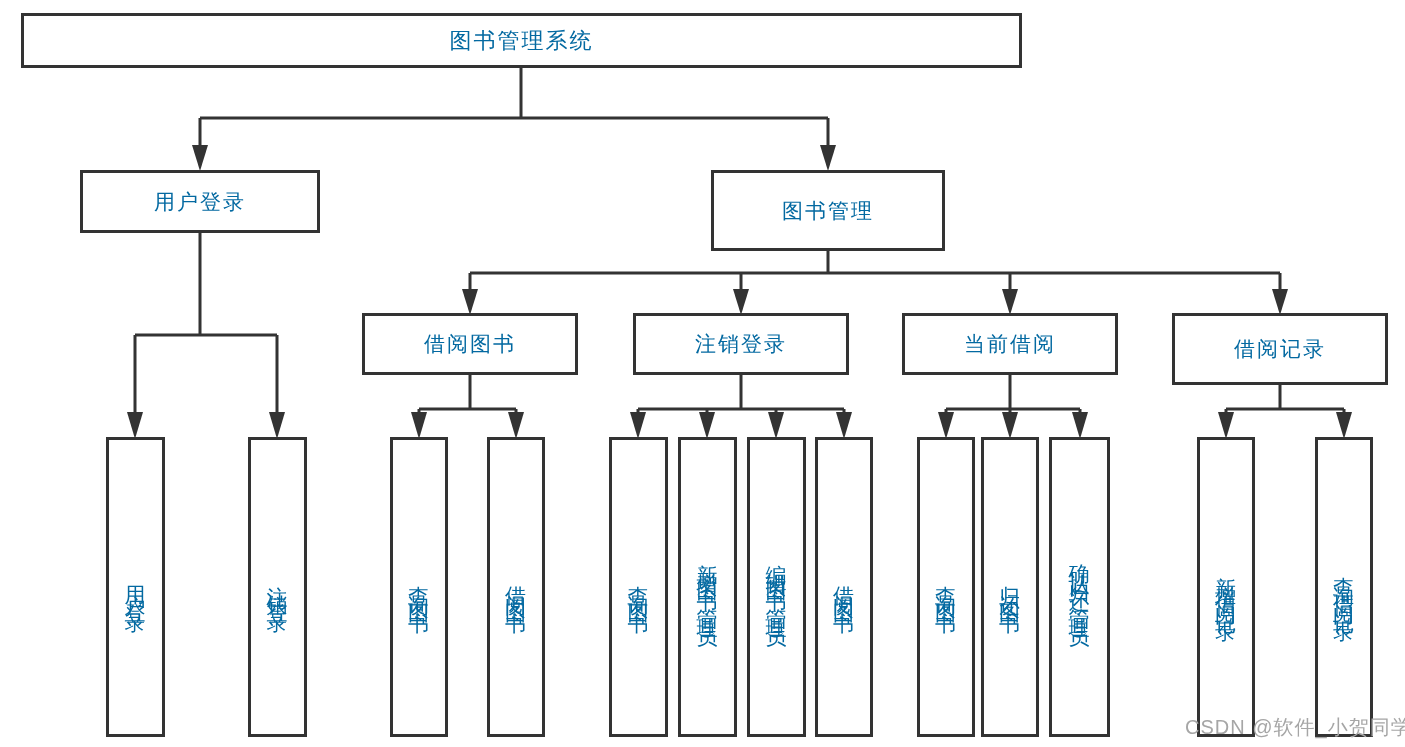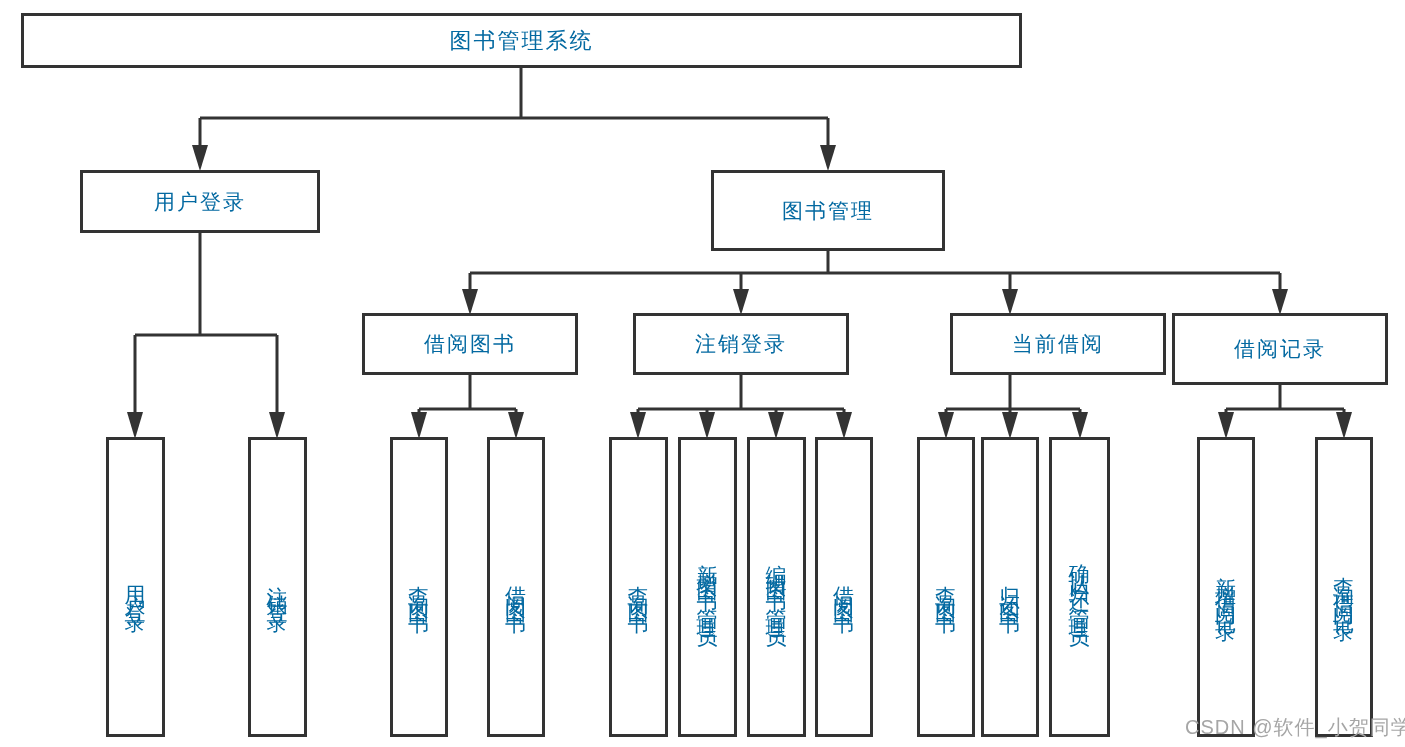--- a/index.html
+++ b/index.html
@@ -101,21 +101,21 @@
     </g>
   </svg>
 
   <div class="node hbox root-box" style="left:21px; top:13px; width:1001px; height:55px;">图书管理系统</div>
 
   <div class="node hbox" style="left:80px; top:170px; width:240px; height:63px;">用户登录</div>
   <div class="node hbox" style="left:711px; top:170px; width:234px; height:81px;">图书管理</div>
 
   <div class="node hbox" style="left:362px; top:313px; width:216px; height:62px;">借阅图书</div>
   <div class="node hbox" style="left:633px; top:313px; width:216px; height:62px;">注销登录</div>
-  <div class="node hbox" style="left:902px; top:313px; width:216px; height:62px;margin-left:48px;">当前借阅</div>
+  <div class="node hbox" style="left:902px; top:313px; width:216px; height:62px;">当前借阅</div>
   <div class="node hbox" style="left:1172px; top:313px; width:216px; height:72px;">借阅记录</div>
 
   <div class="node vbox" style="left:106px; top:437px; width:59px; height:300px;">用户登录</div>
   <div class="node vbox" style="left:248px; top:437px; width:59px; height:300px;">注销登录</div>
 
   <div class="node vbox" style="left:390px; top:437px; width:58px; height:300px;">查询图书</div>
   <div class="node vbox" style="left:487px; top:437px; width:58px; height:300px;">借阅图书</div>
 
   <div class="node vbox" style="left:609px; top:437px; width:59px; height:300px;">查询图书</div>
   <div class="node vbox" style="left:678px; top:437px; width:59px; height:300px;">新增图书（管理员）</div>

